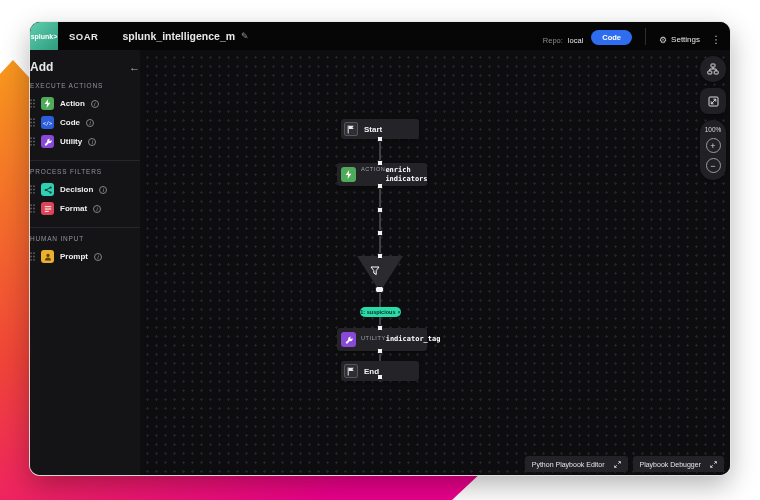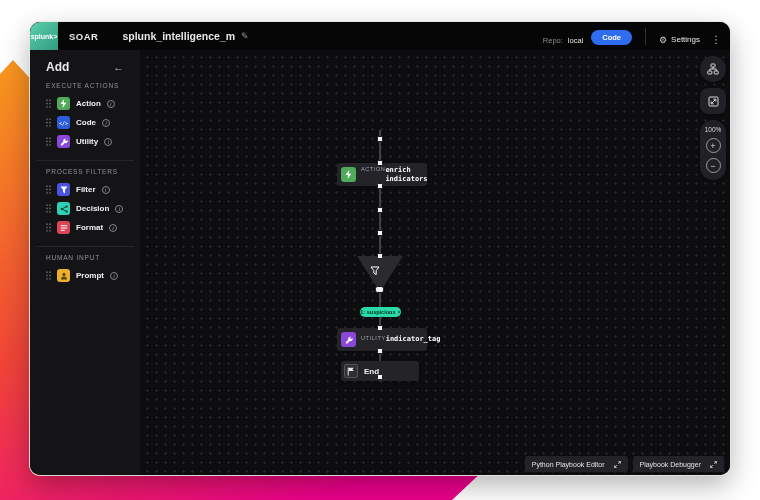--- a/index.html
+++ b/index.html
@@ -32,21 +32,21 @@
     font-size:7.5px; font-weight:bold; font-family:inherit; cursor:pointer; }
   .tb-divider { width:1px; height:17px; background:#2e2e33; margin:0 5px; }
   .settings { display:flex; align-items:center; gap:4px; font-size:8px; cursor:pointer; }
   .gear { font-size:9px; color:#cfcfd4; }
   .kebab { color:#cfcfd4; font-size:10px; margin-left:3px; cursor:pointer; }
 
   
   .body { display:flex; height:425px; }
 
   
-  .sidebar { width:110px; flex:none; background:#141416; padding:10px 16px 0; color:#e8e8ea; }
+  .sidebar { width:110px; flex:none; background:#141416; padding:10px 0 0; color:#e8e8ea; }
   .sidebar-head { display:flex; justify-content:space-between; align-items:center; margin-bottom:8px; }
   .sidebar-title { font-size:12px; font-weight:bold; }
   .back-arrow { color:#b9b9be; font-size:11px; cursor:pointer; }
   .section-label { font-size:6.5px; color:#8f949c; letter-spacing:.8px; margin:7px 0 5px; }
   .section-divider { border:none; border-top:1px solid #27272b; margin:9px -10px 0; }
   .palette-item { display:flex; align-items:center; gap:6px; height:19px; cursor:grab; }
   .pi-icon { width:13px; height:13px; border-radius:3px; display:grid; place-items:center; flex:none; }
   .pi-code-glyph { color:#fff; font-size:5px; font-weight:bold; font-family:"DejaVu Sans Mono",monospace; }
   .pi-label { font-size:8px; font-weight:bold; color:#f0f0f2; }
   .info-ic { width:8px; height:8px; border:1px solid #84848a; border-radius:50%; color:#b5b5ba;
@@ -194,39 +194,20 @@
                 <path d="M7.6 2.2 A2.3 2.3 0 0 1 4.7 5.1 L2.4 7.4 A1 1 0 0 1 1 6 L3.3 3.7 A2.3 2.3 0 0 1 6.2 0.8 L4.9 2.1 L5.9 3.1 Z" fill="#fff"></path>
               </svg>
           </span>
           <span class="pi-label">Utility</span>
           <span class="info-ic">i</span>
         </div>
 
         <hr class="section-divider">
         <div class="section-label">PROCESS FILTERS</div>
 
-        <div class="palette-item">
-          <svg class="drag" width="5" height="9" viewBox="0 0 5 9">
-              <g fill="#606066">
-                <circle cx="1" cy="1.2" r=".9"></circle>
-                <circle cx="4" cy="1.2" r=".9"></circle>
-                <circle cx="1" cy="4.5" r=".9"></circle>
-                <circle cx="4" cy="4.5" r=".9"></circle>
-                <circle cx="1" cy="7.8" r=".9"></circle>
-                <circle cx="4" cy="7.8" r=".9"></circle>
-              </g>
-            </svg>
-          <span class="pi-icon" style="background-color: rgb(74, 82, 224);">
-            <svg width="8" height="8" viewBox="0 0 8 8">
-                <path d="M0.5 0.5 H7.5 L5 3.8 V7.5 L3 6 V3.8 Z" fill="#fff"></path>
-              </svg>
-          </span>
-          <span class="pi-label">Filter</span>
-          <span class="info-ic">i</span>
-        </div>
 
         <div class="palette-item">
           <svg class="drag" width="5" height="9" viewBox="0 0 5 9">
               <g fill="#606066">
                 <circle cx="1" cy="1.2" r=".9"></circle>
                 <circle cx="4" cy="1.2" r=".9"></circle>
                 <circle cx="1" cy="4.5" r=".9"></circle>
                 <circle cx="4" cy="4.5" r=".9"></circle>
                 <circle cx="1" cy="7.8" r=".9"></circle>
                 <circle cx="4" cy="7.8" r=".9"></circle>
@@ -291,20 +272,29 @@
               </svg>
           </span>
           <span class="pi-label">Prompt</span>
           <span class="info-ic">i</span>
         </div>
       </aside>
 
       <main class="canvas">
         <div class="flow-line"></div>
 
+        <div class="node node-terminal" style="top:69px">
+          <span class="term-ic">
+            <svg width="8" height="9" viewBox="0 0 8 9">
+                <path d="M1.2 0.5 V8.5" stroke="#e8e8ea" stroke-width="1"></path>
+                <path d="M1.8 0.8 H6.8 L5.4 2.4 L6.8 4 H1.8 Z" fill="#e8e8ea"></path>
+              </svg>
+          </span>
+          <span class="term-label">Start</span>
+        </div>
         <div class="port" style="left:237px;top:86px"></div>
 
         <div class="port" style="left:237px;top:110px"></div>
         <div class="node node-block" style="top:113px">
           <span class="nb-icon" style="background-color: rgb(79, 171, 90);">
             <svg width="7" height="9" viewBox="0 0 7 9">
                 <path d="M4.2 0 L0.6 5 H3 L2.6 9 L6.4 3.8 H3.8 Z" fill="#fff"></path>
               </svg>
           </span>
           <span class="nb-texts">

